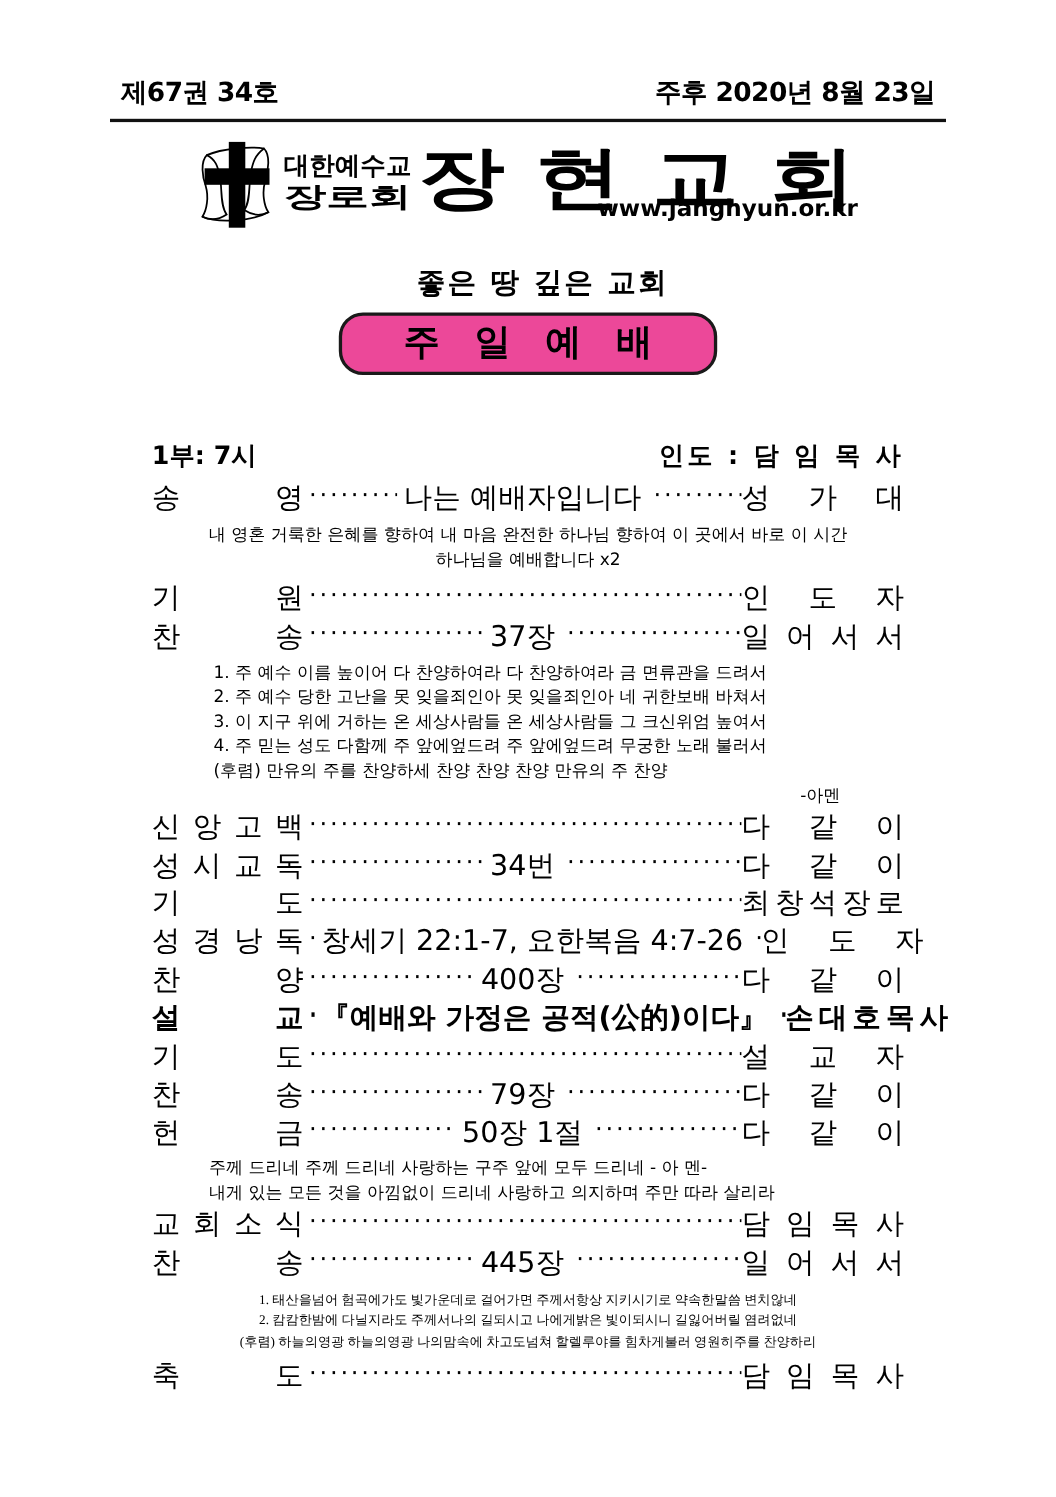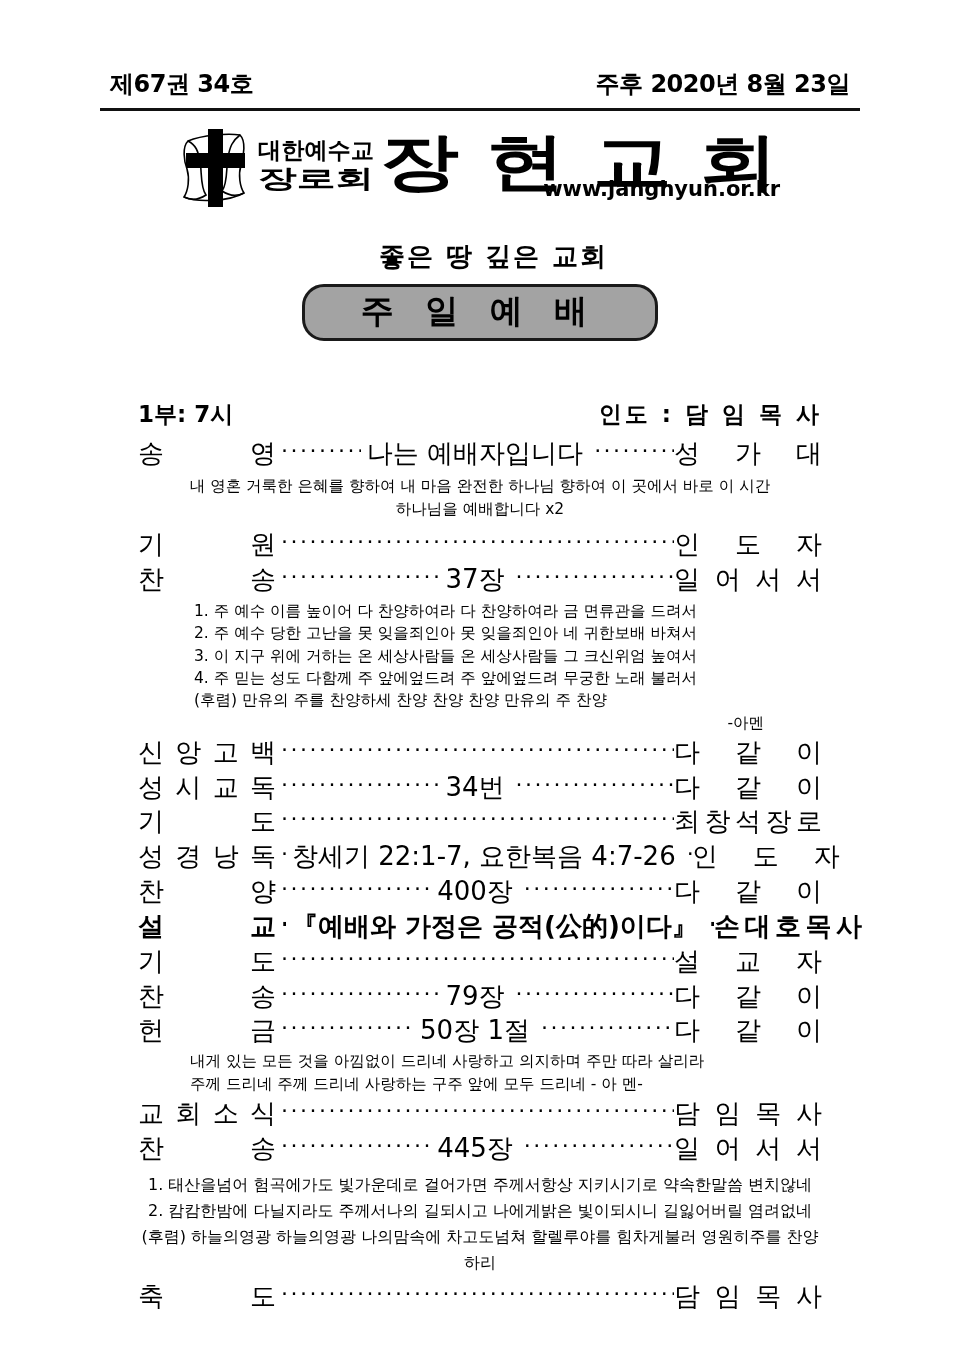--- a/index.html
+++ b/index.html
@@ -96,22 +96,22 @@
     margin-left: 27px;
   }
   .title-wrap {
     display: flex;
     justify-content: center;
     margin-top: 10px;
   }
   .title-box {
     border: 3px solid #1a1a1a;
     border-radius: 22px;
-    background: #a3a3a3;
-    padding: 5px 58px 8px 46px;
+    background: #ec4899;
+    padding: 5px 46px 8px 46px;
     font-size: 33px;
     font-weight: bold;
     letter-spacing: 10px;
     text-indent: 10px;
     line-height: 1.15;
   }
 
   
   .order {
     margin: 58px 138px 0 138px;
@@ -200,24 +200,25 @@
     margin: 3px 0 0 0;
     line-height: 1.44;
   }
   .lyrics .amen-right {
     display: block;
     text-align: right;
     padding-right: 58px;
     margin-top: 1px;
   }
   .lyrics-445 {
-    font-size: 16px;
+    font-size: 12px;
     line-height: 1.62;
     text-align: center;
     margin: 6px 0 4px 0;
+    font-family: Liberation Serif, serif;
   }
 </style>
 </head>
 <body>
 
 <div class="page">
 
   <div class="masthead">
     <div class="vol">제67권 34호</div>
     <div class="date">주후 2020년 8월 23일</div>
@@ -439,22 +440,22 @@
           <div class="dots"></div>
           <div class="mid">50장 1절</div>
           <div class="dots"></div>
           <div class="who">
             <span>다</span>
             <span>같</span>
             <span>이</span>
           </div>
         </div>
         <div class="lyrics left">
+          <div>주께 드리네 주께 드리네 사랑하는 구주 앞에 모두 드리네      - 아 멘-</div>
           <div>내게 있는 모든 것을 아낌없이 드리네 사랑하고 의지하며 주만 따라 살리라</div>
-          <div>주께 드리네 주께 드리네 사랑하는 구주 앞에 모두 드리네      - 아 멘-</div>
         </div>
         <div class="row">
           <div class="label">
             <span>교</span>
             <span>회</span>
             <span>소</span>
             <span>식</span>
           </div>
           <div class="dots"></div>
           <div class="who">

